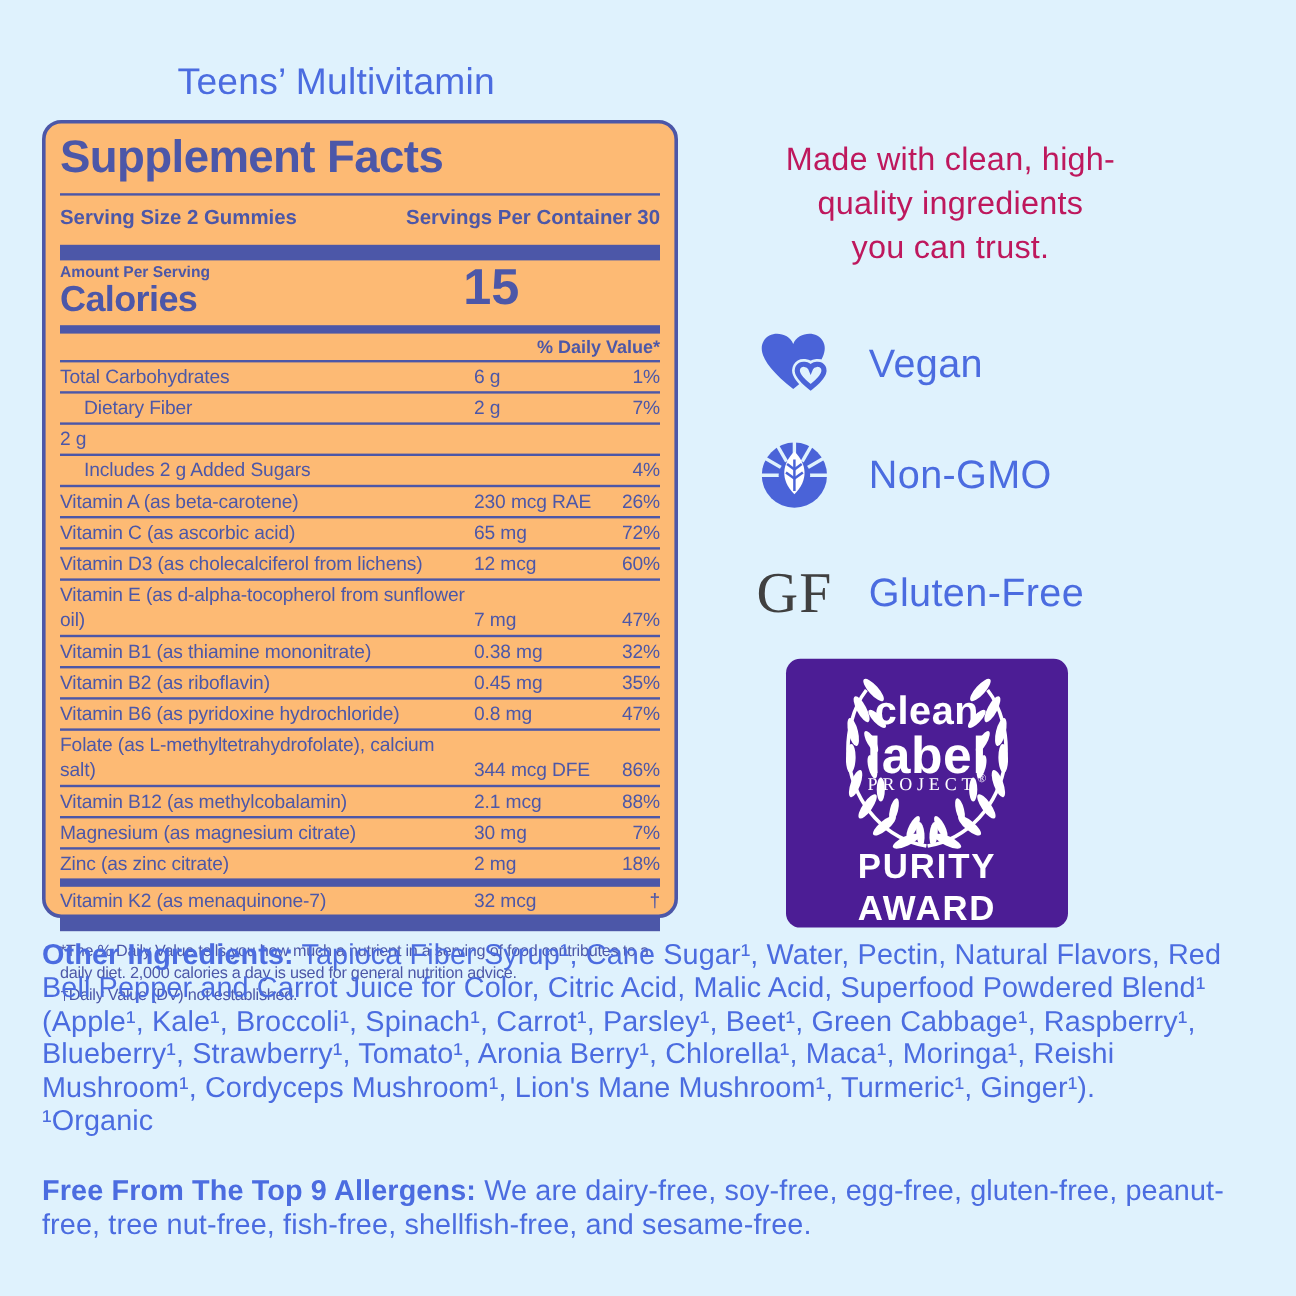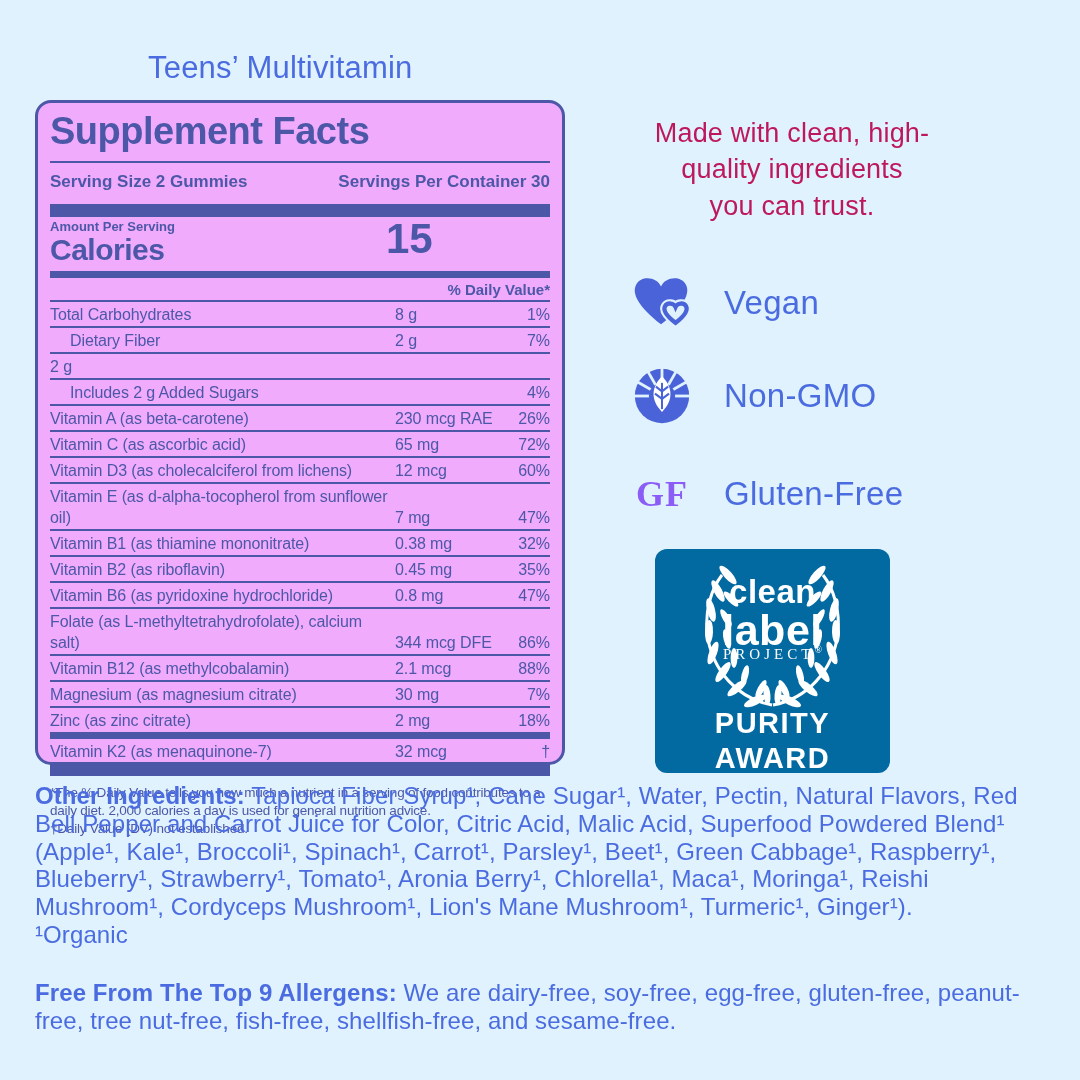--- a/index.html
+++ b/index.html
@@ -12,21 +12,21 @@
   .abs{position:absolute;}
 
   
   .page-title{
     left:148px;top:50px;font-size:31px;color:#4b6ce0;letter-spacing:.2px;
   }
 
   
   .panel{
     left:35px;top:100px;width:530px;height:665px;box-sizing:border-box;
-    background:#f0abfc;border:3px solid #4c57a8;border-radius:16px;
+    background:#fdba74;border:3px solid #4c57a8;border-radius:16px;
     padding:6px 12px 8px 12px;color:#4c57a8;
   }
   .sf-heading{
     font-size:38px;font-weight:bold;letter-spacing:-.5px;
     border-bottom:2px solid #4c57a8;padding:2px 0 8px 0;line-height:1.1;
   }
   .serving-line{
     display:flex;justify-content:space-between;
     font-weight:bold;font-size:17px;padding:9px 0 12px 0;
   }
@@ -61,28 +61,28 @@
     left:592px;top:115px;width:400px;text-align:center;
     font-size:27px;line-height:1.35;color:#be185d;white-space:pre-line;letter-spacing:.2px;
   }
   .feature{left:630px;display:flex;align-items:center;color:#4b6ce0;}
   .feature .icon-box{width:64px;display:flex;justify-content:center;}
   .feature .flabel{font-size:33px;margin-left:30px;letter-spacing:.3px;}
   .f-vegan{top:272px;height:62px;}
   .f-nongmo{top:365px;height:62px;}
   .f-gf{top:465px;height:58px;}
   .gf-mono{
-    font-family:"Liberation Serif",serif;font-weight:bold;
-    font-size:36px;color:#8b5cf6;letter-spacing:1px;
+    font-family:"Liberation Serif",serif;font-weight:normal;
+    font-size:48px;color:#404040;letter-spacing:1px;
   }
 
   
   .badge{
     left:655px;top:549px;width:235px;height:224px;border-radius:12px;
-    background:#0369a1;color:#ffffff;overflow:hidden;
+    background:#4c1d95;color:#ffffff;overflow:hidden;
   }
   .badge svg{position:absolute;left:0;top:6px;}
   .badge .bt{position:absolute;width:100%;text-align:center;line-height:1;}
   .bt.clean{top:26px;font-size:33px;font-weight:bold;letter-spacing:.5px;}
   .bt.label{top:60px;font-size:43px;font-weight:bold;letter-spacing:.5px;}
   .bt.project{top:96px;font-size:15px;font-family:"Liberation Serif",serif;letter-spacing:4px;}
   .bt.project sup{font-size:10px;letter-spacing:0;}
   .bt.purity{top:160px;font-size:29px;font-weight:bold;letter-spacing:1.5px;}
   .bt.award{top:195px;font-size:29px;font-weight:bold;letter-spacing:1.5px;}
 
@@ -115,21 +115,21 @@
     <div class="cal-label">Calories</div>
     <div class="cal-value">15</div>
   </div>
 
   <div class="bar h7"></div>
 
   <div class="dvhead">% Daily Value*</div>
 
   <div class="row">
     <span class="nm">Total Carbohydrates</span>
-    <span class="amt">8 g</span>
+    <span class="amt">6 g</span>
     <span class="dv">1%</span>
   </div>
   <div class="row indent">
     <span class="nm">Dietary Fiber</span>
     <span class="amt">2 g</span>
     <span class="dv">7%</span>
   </div>
   <div class="row indent">
     <span class="amt">2 g</span>
     <span class="dv"></span>

